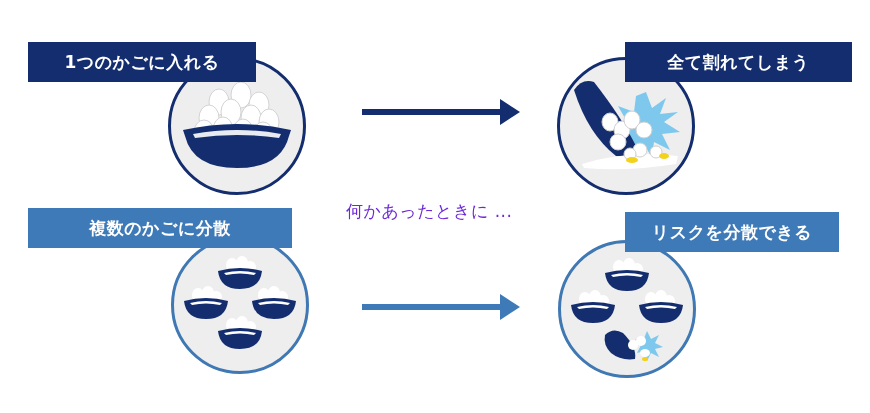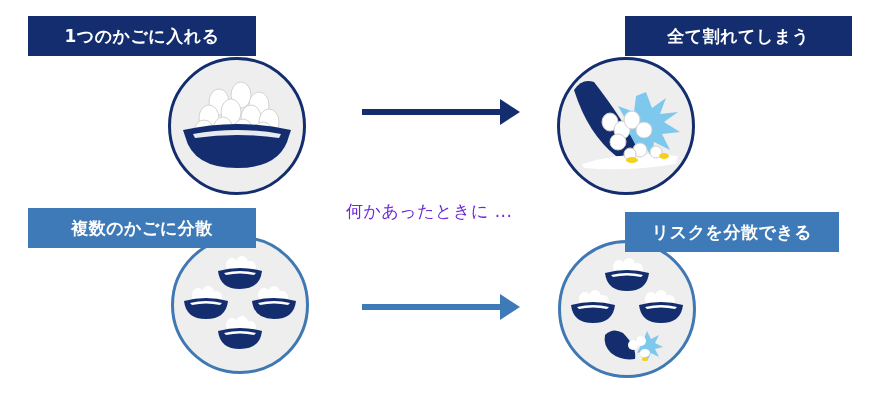--- a/index.html
+++ b/index.html
@@ -4,21 +4,21 @@
 <style>
   html, body { margin:0; padding:0; }
   body { width:870px; height:413px; background:#ffffff; position:relative; overflow:hidden;
          font-family:"DejaVu Sans","Liberation Sans",sans-serif; }
   .circle { position:absolute; border-radius:50%; background:#eeeeee; box-sizing:border-box; }
   .circle.dark { border:3px solid #132d6e; }
   .circle.light { border:3px solid #3f78b3; }
   .circle svg { position:absolute; left:0; top:0; }
   .label { position:absolute; height:40px; display:flex; align-items:center; justify-content:center;
            color:#ffffff; font-weight:bold; font-size:17px; letter-spacing:0.5px; box-sizing:border-box; }
-  .label.dark { background:#132d6e; }
+  .label.dark { background:#132d6e;margin-top:26px; }
   .label.light { background:#3f7ab8; }
   .arrow { position:absolute; }
   .mid { position:absolute; left:346px; top:200px; font-size:17px; font-weight:normal; color:#6d28d9; letter-spacing:0.5px; }
 </style>
 </head>
 <body>
 
 <div class="circle dark" style="left:168px;top:57px;width:138px;height:138px;">
   <svg width="132" height="132" viewBox="0 0 132 132">
     <g fill="#ffffff" stroke="#d4d4d4" stroke-width="1">
@@ -102,21 +102,21 @@
       <g fill="#ffffff">
           <ellipse cx="58" cy="86" rx="6" ry="7"></ellipse>
           <ellipse cx="68" cy="84" rx="6" ry="7"></ellipse>
           <ellipse cx="76" cy="88" rx="6" ry="6"></ellipse>
         </g>
       <path d="M44 92 Q66 86 88 92 Q86 110 66 110 Q46 110 44 92 Z" fill="#132d6e"></path>
       <path d="M50 94 Q66 90 82 94 L80 96 Q66 93 52 96 Z" fill="#ffffff"></path>
     </g>
   </svg>
 </div>
-<div class="label light" style="left:28px;top:208px;width:228px;">複数のかごに分散</div>
+<div class="label light" style="left:28px;top:208px;width:264px;">複数のかごに分散</div>
 
 <svg class="arrow" width="160" height="26" style="left:362px;top:294px;">
   <rect x="0" y="10" width="140" height="6" fill="#3f7ab8"></rect>
   <polygon points="138,0 158,13 138,26" fill="#3f7ab8"></polygon>
 </svg>
 
 <div class="circle light" style="left:558px;top:240px;width:138px;height:138px;">
   <svg width="132" height="132" viewBox="0 0 132 132">
     <g>
       <g fill="#ffffff">

